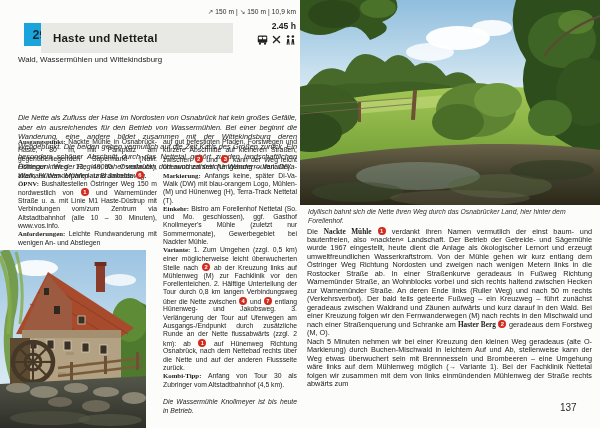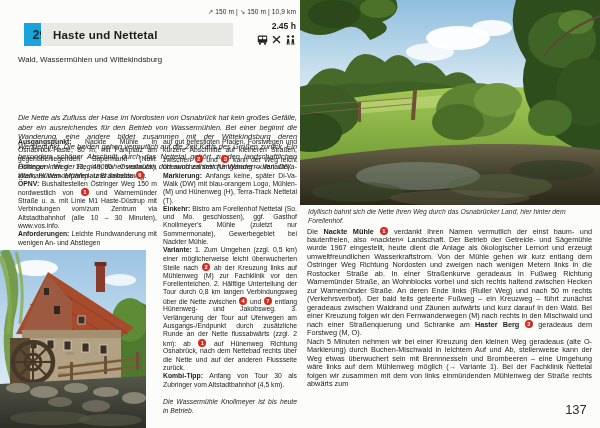--- a/index.html
+++ b/index.html
@@ -14,59 +14,59 @@
   .stats{position:absolute;top:8px;left:150px;width:146px;text-align:right;line-height:1.25;}
   .stats .metrics{font-size:6.6px;color:#2a2a28;letter-spacing:.1px;}
   .stats .duration{font-size:8.6px;font-weight:700;margin-top:5px;}
   .stats .icons{display:flex;justify-content:flex-end;gap:4px;margin-top:3px;align-items:center;}
   .tour-number{
     position:absolute;left:24px;top:23px;width:31px;height:23px;
     display:flex;align-items:center;justify-content:center;
     font-size:12.5px;font-weight:700;
   }
   .title-bar{
-    position:absolute;left:41px;top:23px;width:192px;height:23px;
+    position:absolute;left:41px;top:23px;width:192px;height:30px;
     display:flex;align-items:center;padding-left:12px;box-sizing:border-box;
     font-size:11.5px;font-weight:700;letter-spacing:.2px;
   }
   
   .intro-heading{position:absolute;left:18px;top:55px;width:279px;font-size:7.9px;font-weight:400;}
   .intro-text{
     position:absolute;left:18px;top:65px;width:279px;
     font-size:7.4px;line-height:9.7px;font-style:italic;text-align:justify;margin-top:48px;
   }
   
   .info-col{position:absolute;top:138px;font-size:6.8px;line-height:8.3px;text-align:justify;}
   .info-col.c1{left:18px;width:139px;}
   .info-col.c2{left:163px;width:134px;}
   .info-col p{margin:0;}
   .mill-caption{font-style:italic;margin-top:9px !important;line-height:8.6px;}
   
   .seg{font-style:inherit;}
-  .seg.bold{font-weight:700;}
+  .seg.bold{font-weight:700;font-family:Liberation Serif, serif;}
   .seg.marker{
     display:inline-block;width:8px;height:8px;line-height:8.2px;border-radius:50%;
     color:#fff;font-size:5.8px;font-weight:700;text-align:center;font-style:normal;
     vertical-align:0.5px;margin:0 .5px;
   }
   
   .photo-nette{position:absolute;left:300px;top:0;width:300px;height:205px;}
   .photo-mill{position:absolute;left:0;top:250px;width:146px;height:178px;}
   .photo-nette svg,.photo-mill svg{display:block;width:100%;height:100%;}
   .nette-caption{
     position:absolute;left:308px;top:208px;width:282px;
     font-size:6.8px;line-height:8.6px;font-style:italic;color:#2e2e2c;
   }
   
   .main-text{
     position:absolute;left:307px;top:227px;width:285px;
     font-size:7.3px;line-height:8.45px;text-align:justify;
   }
   .main-text p{margin:0;}
-  .page-number{position:absolute;left:560px;top:402px;width:32px;text-align:center;font-size:13px;color:#2a2a28;}
+  .page-number{position:absolute;left:560px;top:402px;width:32px;text-align:left;font-size:10px;color:#2a2a28;}
   .icn{display:block;}
 </style>
 </head>
 <body>
 
 <div class="stats">
   <div class="metrics">↗ 150 m | ↘ 150 m | 10,9 km</div>
   <div class="duration">2.45 h</div>
   <div class="icons">
     <span>

